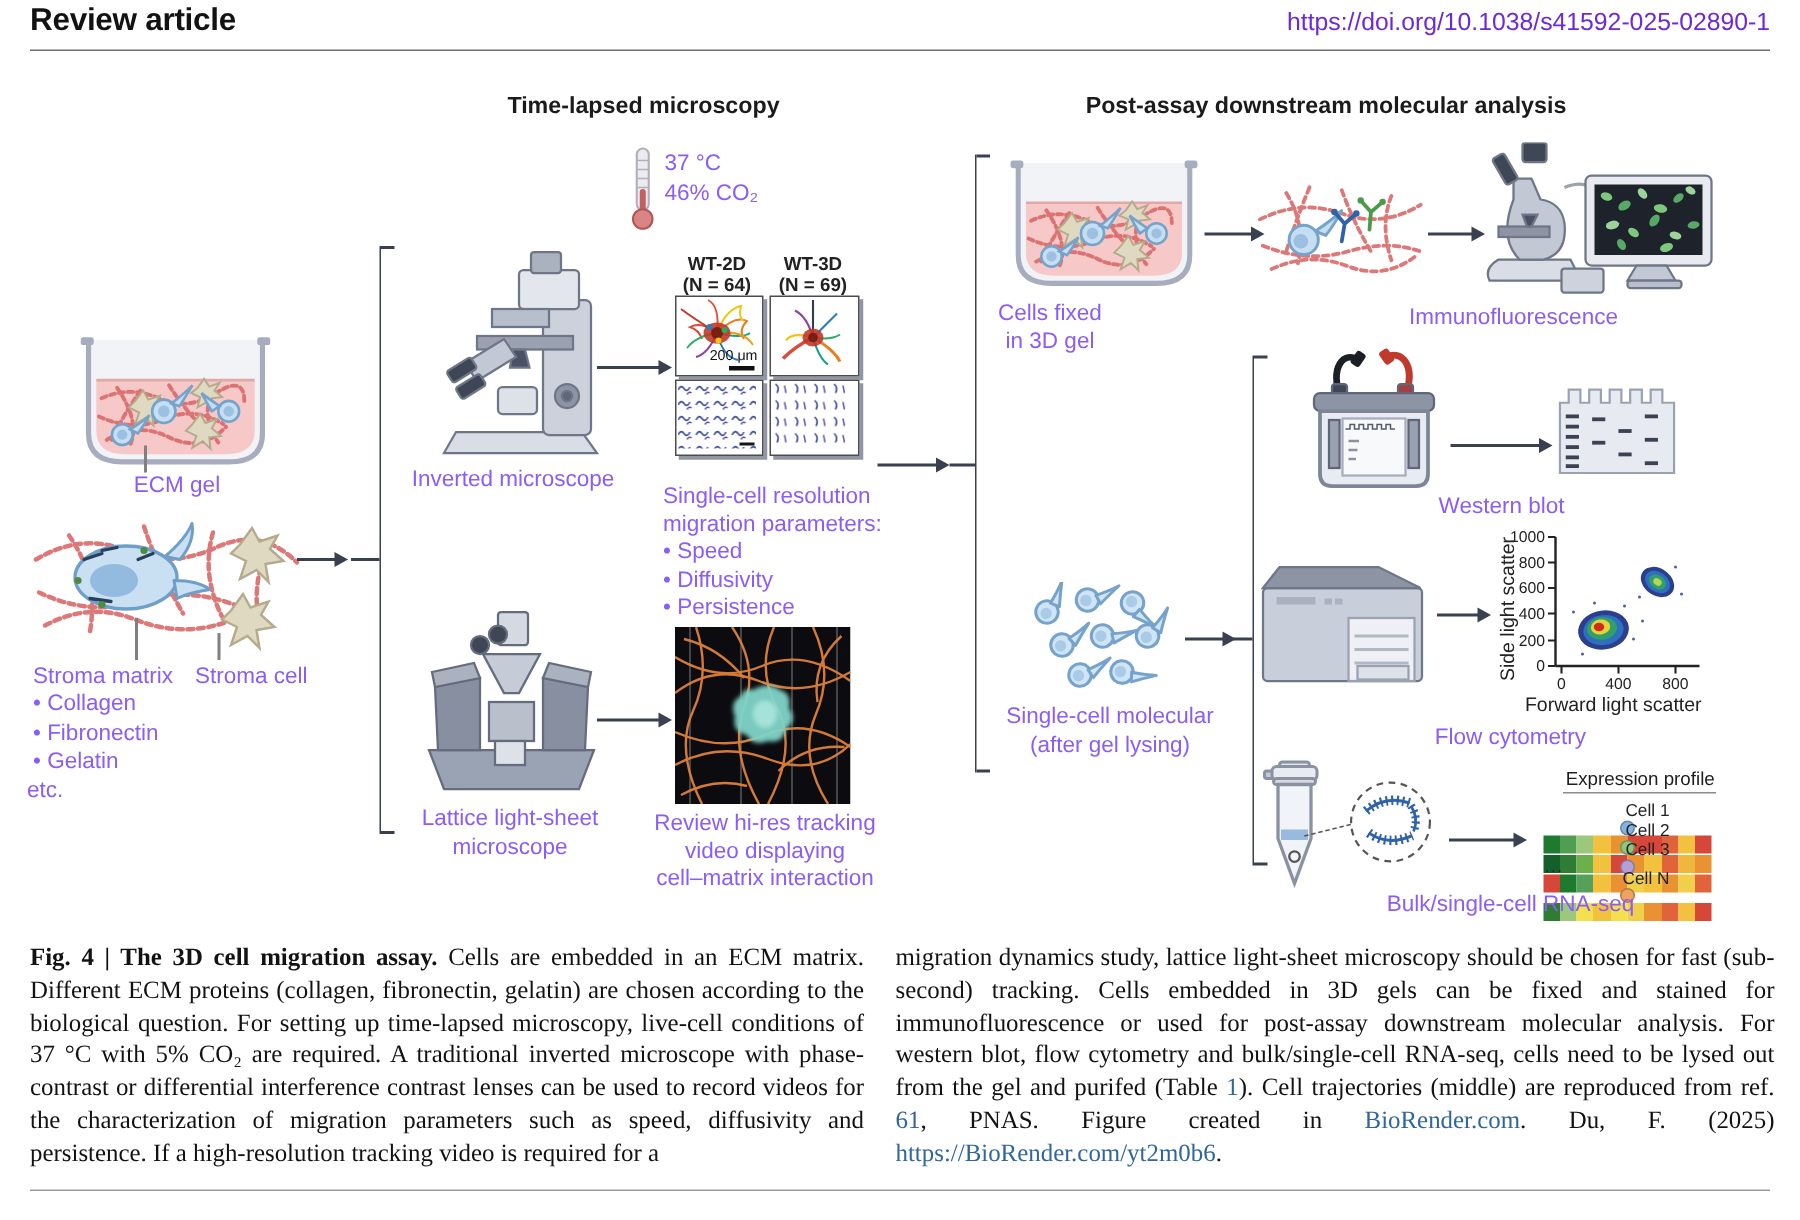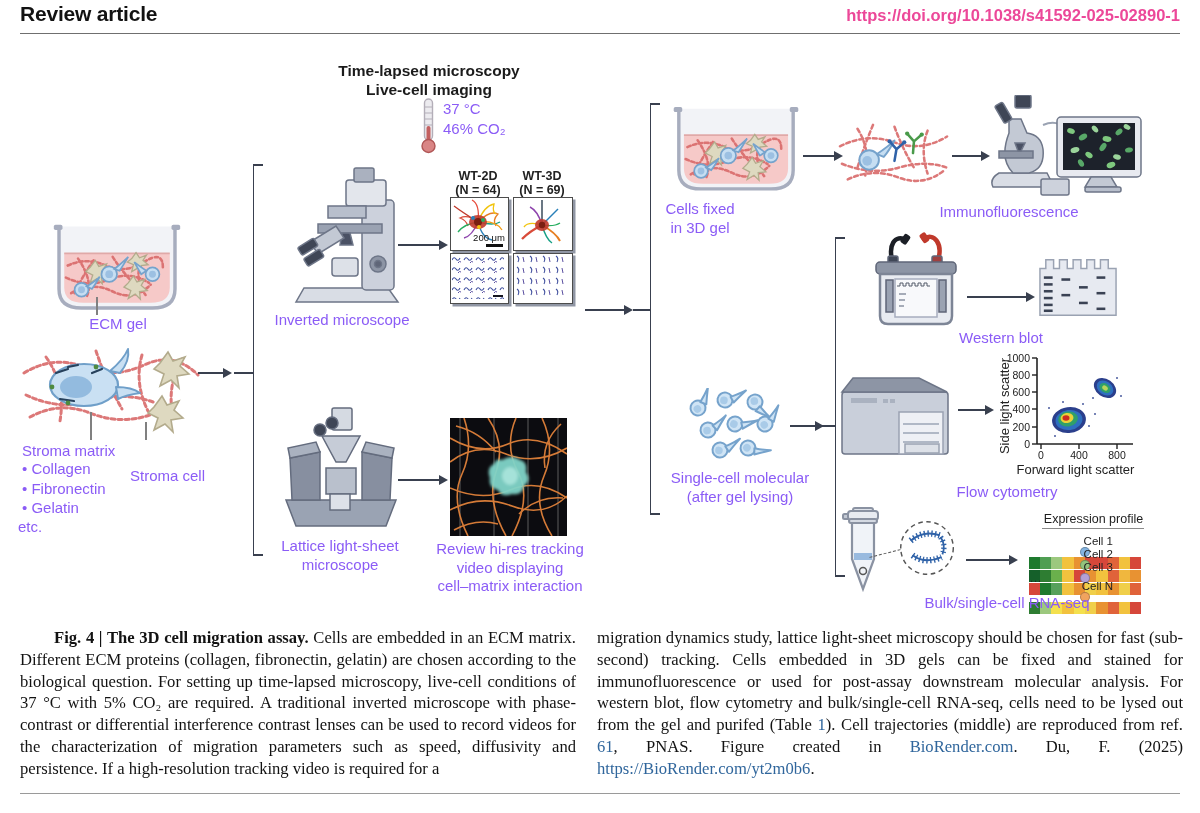--- a/index.html
+++ b/index.html
@@ -1,21 +1,21 @@
 <!DOCTYPE html>
 <html><head>
 <meta charset="utf-8">
 <style>
   html,body{margin:0;padding:0;background:#fff;}
   .page{position:relative;width:1200px;height:813px;background:#fff;overflow:hidden;
         font-family:"Liberation Sans",sans-serif;color:#262626;border-radius:26px;}
   .abs{position:absolute;}
   
   .article-type{position:absolute;left:20px;top:2px;font-size:21px;font-weight:bold;color:#121212;letter-spacing:-0.2px;}
-  .doi{position:absolute;right:20px;top:6px;font-size:16.5px;font-weight:700;color:#ec4899;text-decoration:none;}
+  .doi{position:absolute;right:20px;top:6px;font-size:16.5px;font-weight:400;color:#6d28d9;text-decoration:none;}
   .rule{position:absolute;left:20px;right:20px;height:0;border-top:1.6px solid #6f6f6f;}
   .rule2{position:absolute;left:20px;right:20px;height:0;border-top:1px solid #9a9a9a;}
   
   .lbl{position:absolute;font-size:15px;line-height:18.5px;color:#8b5cf6;}
   .ctr{text-align:center;}
   .hd{font-weight:bold;color:#1b1b1b;font-size:15.5px;line-height:19px;}
   .sm{font-size:12.5px;line-height:14px;font-weight:600;color:#222;}
   
   .harrow{position:absolute;height:1.8px;background:#39404f;}
   .harrow::after{content:"";position:absolute;right:-8px;top:-4.2px;width:0;height:0;
@@ -42,21 +42,21 @@
   .rn-heat{display:flex;height:11.5px;}
   .rn-cell{width:11.3px;height:11.5px;}
   .rn-ellipsis{margin-left:40px;font-size:11px;line-height:6px;height:6px;color:#222;letter-spacing:1px;}
   .ep-underline{position:absolute;left:1042px;top:528px;width:102px;height:0;border-top:1px solid #8a8a8a;}
   .ep-title{position:absolute;left:1036px;top:512px;width:115px;text-align:center;font-size:12.5px;color:#1d1d1d;}
   
   .cap{position:absolute;top:627px;font-family:"Liberation Serif",serif;font-size:16.6px;line-height:21.8px;
        color:#121212;text-align:justify;}
   .cap-left{left:20px;width:556px;}
   .cap-right{left:597px;width:586px;}
-  .cap-bold{font-weight:bold;margin-left:34px;}
+  .cap-bold{font-weight:bold;}
   .cap-link{color:#30669c;text-decoration:none;cursor:pointer;}
 </style>
 </head>
 <body>
 
 <div class="page">
 
   <svg width="0" height="0" style="position:absolute" aria-hidden="true">
     <defs>
       <symbol id="dish" viewBox="0 0 150 104">
@@ -147,33 +147,32 @@
     </g>
     <g fill="#4e8a3f">
         <circle cx="30" cy="44" r="2.4"></circle>
         <circle cx="46" cy="60" r="2.4"></circle>
         <circle cx="74" cy="24" r="2.4"></circle>
       </g>
   </svg>
   <div class="pline" style="left:90px;top:412px;height:28px"></div>
   <div class="pline" style="left:145px;top:422px;height:18px"></div>
   <div class="lbl" style="left:22px;top:442px">Stroma matrix</div>
-  <div class="lbl" style="left:130px;top:467px">Stroma cell</div>
+  <div class="lbl" style="left:130px;top:442px">Stroma cell</div>
   <div class="lbl" style="left:22px;top:460px">• Collagen</div>
   <div class="lbl" style="left:22px;top:480px">• Fibronectin</div>
   <div class="lbl" style="left:22px;top:499px">• Gelatin</div>
   <div class="lbl" style="left:18px;top:518px">etc.</div>
 
   <div class="harrow" style="left:198px;top:372px;width:26px"></div>
   <div class="connector" style="left:234px;top:372px;width:19px"></div>
   <div class="bracket" style="left:253px;top:164px;height:392px"></div>
 
   <div class="lbl hd ctr" style="left:310px;top:61px;width:238px">
     <div>Time-lapsed microscopy</div>
-    <div>Live-cell imaging</div>
   </div>
   <svg class="abs" style="left:420px;top:98px" width="17" height="56" viewBox="0 0 17 56">
     <rect x="4.5" y="1" width="8" height="41" rx="4" fill="#ecebef" stroke="#b3aeb8" stroke-width="1.4"></rect>
     <g stroke="#b3aeb8" stroke-width="1">
         <path d="M5,9 h7 M5,15 h7 M5,21 h7 M5,27 h7"></path>
       </g>
     <rect x="6.5" y="28" width="4" height="15" rx="2" fill="#c36060"></rect>
     <circle cx="8.5" cy="48" r="6.5" fill="#d98585" stroke="#b05656" stroke-width="1.4"></circle>
   </svg>
   <div class="lbl" style="left:443px;top:100px">37 °C</div>
@@ -258,20 +257,27 @@
       <rect x="1" y="1" width="52" height="44" fill="url(#sqg)"></rect>
     </svg>
     <div class="minitick"></div>
   </div>
   <div class="panel" style="left:513px;top:253px;width:58px;height:49px">
     <svg width="55" height="46" viewBox="0 0 55 46">
       <rect x="1" y="1" width="53" height="44" fill="url(#sqg2)"></rect>
     </svg>
   </div>
 
+  <div class="lbl" style="left:442px;top:322px;width:160px">
+    <div>Single-cell resolution</div>
+    <div>migration parameters:</div>
+    <div>• Speed</div>
+    <div>• Diffusivity</div>
+    <div>• Persistence</div>
+  </div>
 
   <svg class="abs" style="left:280px;top:402px" width="122" height="130" viewBox="0 0 122 130">
     <g stroke="#646c7e" stroke-width="1.5">
       <path d="M6,98 H116 L106,124 H16 Z" fill="#9aa3b3"></path>
       <path d="M10,56 L40,50 V98 H12 Z" fill="#878fa0"></path>
       <path d="M112,56 L82,50 V98 H110 Z" fill="#878fa0"></path>
       <path d="M10,56 L40,50 L36,40 L8,46 Z" fill="#aab2c0"></path>
       <path d="M112,56 L82,50 L86,40 L114,46 Z" fill="#aab2c0"></path>
       <rect x="46" y="66" width="30" height="26" fill="#b9c0cc"></rect>
       <rect x="50" y="92" width="20" height="16" fill="#dde1e8"></rect>
@@ -314,20 +320,21 @@
   <div class="lbl ctr" style="left:424px;top:540px;width:172px">
     <div>Review hi-res tracking</div>
     <div>video displaying</div>
     <div>cell–matrix interaction</div>
   </div>
 
   <div class="harrow" style="left:585px;top:309px;width:40px"></div>
   <div class="connector" style="left:633px;top:309px;width:17px"></div>
   <div class="bracket" style="left:650px;top:103px;height:412px"></div>
 
+  <div class="lbl hd ctr" style="left:700px;top:61px;width:368px">Post-assay downstream molecular analysis</div>
 
   <svg class="abs" style="left:672px;top:106px" width="128" height="89" viewBox="0 0 150 104">
       <use href="#dish"></use>
     </svg>
   <div class="lbl ctr" style="left:648px;top:200px;width:104px">
     <div>Cells fixed</div>
     <div>in 3D gel</div>
   </div>
   <div class="harrow" style="left:803px;top:155px;width:32px"></div>
 

